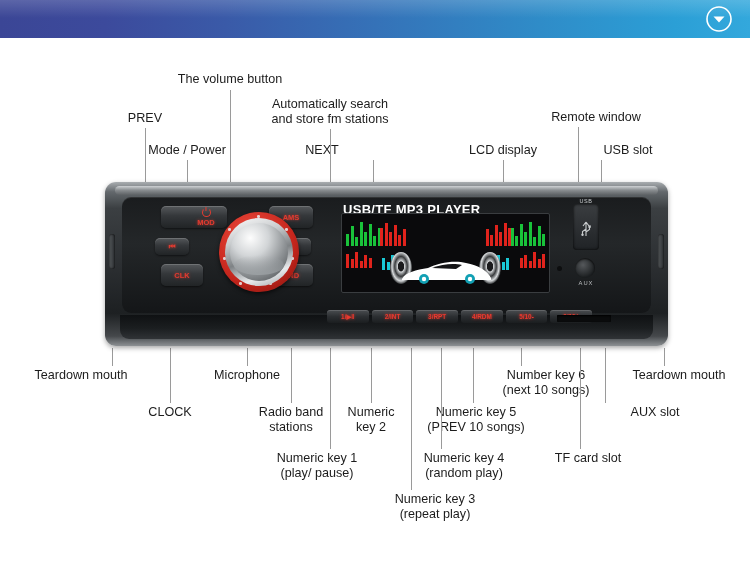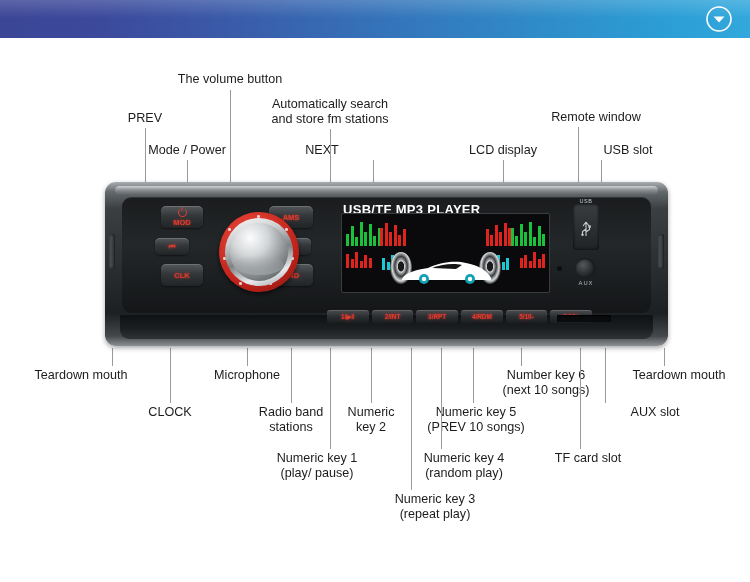--- a/index.html
+++ b/index.html
@@ -77,21 +77,21 @@
   
   .panel-left{position:absolute;left:36px;top:22px;width:190px;height:105px;}
   .btn{
     position:absolute;border-radius:5px;
     background:linear-gradient(180deg,#55585b,#34373a 45%,#212426);
     box-shadow:inset 0 1px 0 rgba(255,255,255,.16),0 1px 2px rgba(0,0,0,.5);
     color:#e23b30;font-size:7.5px;font-weight:bold;
     display:flex;align-items:center;justify-content:center;
     text-shadow:0 0 3px rgba(226,59,48,.8);
   }
-  .btn-mod{left:20px;top:2px;width:42px;height:22px;flex-direction:column;gap:1px;}
+  .btn-mod{left:20px;top:2px;width:42px;height:22px;flex-direction:column;gap:1px;padding-left:24px;}
   .btn-prev{left:14px;top:34px;width:34px;height:17px;}
   .btn-clk{left:20px;top:60px;width:42px;height:22px;}
   .btn-ams{left:128px;top:2px;width:44px;height:22px;}
   .btn-next{left:136px;top:34px;width:34px;height:17px;}
   .btn-bnd{left:128px;top:60px;width:44px;height:22px;}
   .pw-ico{width:7px;height:7px;border:1.1px solid #e23b30;border-radius:50%;
     border-top-color:transparent;position:relative;}
   .pw-ico:before{content:"";position:absolute;left:50%;top:-2px;width:1.1px;height:4px;
     background:#e23b30;transform:translateX(-50%);}
 

